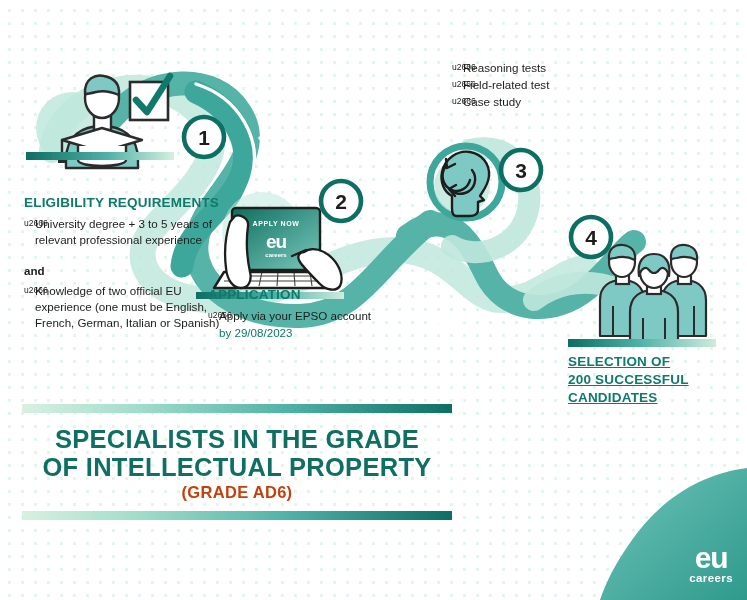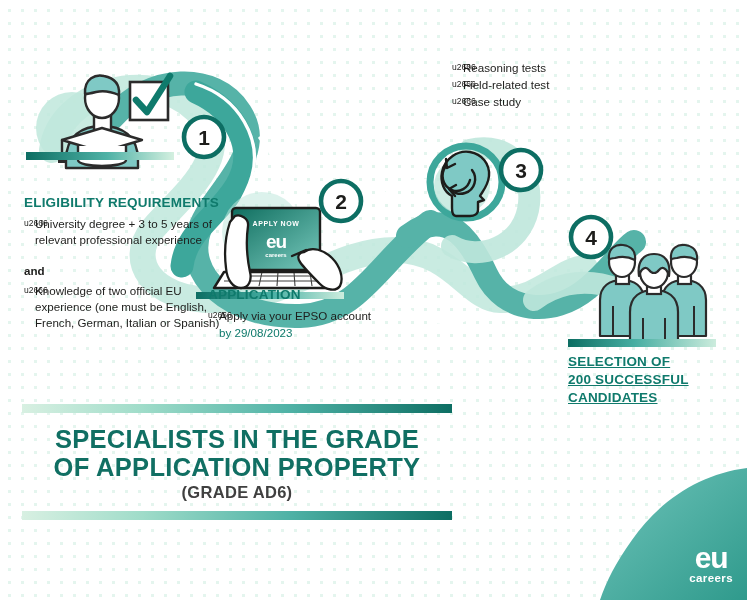--- a/index.html
+++ b/index.html
@@ -51,21 +51,21 @@
   .gradbar{
     height:9px;width:430px;
     background:linear-gradient(90deg,#d8f0e2 0%,#9fdcc9 28%,#4fb2a6 62%,#0d6e63 100%);
   }
   .gradbar.bottom{margin-top:9px;}
   .maintitle{
     color:#106f63;font-weight:bold;font-size:25.5px;line-height:1.08;
     letter-spacing:.3px;margin:13px 0 0 0;
   }
   .subtitle{
-    color:#404040;font-weight:bold;font-size:16.5px;letter-spacing:.3px;margin:2px 0 8px 0;
+    color:#c2410c;font-weight:bold;font-size:16.5px;letter-spacing:.3px;margin:2px 0 8px 0;
   }
 
   
   #logo{position:absolute;right:14px;bottom:16px;z-index:8;text-align:center;}
   .logo-eu{
     color:#ffffff;font-weight:bold;font-size:30px;line-height:.9;letter-spacing:-1px;
   }
   .logo-careers{
     color:#ffffff;font-weight:bold;font-size:11.5px;letter-spacing:.4px;margin-top:1px;
   }
@@ -276,21 +276,21 @@
       <span>SELECTION OF</span><br>
       <span>200 SUCCESSFUL</span><br>
       <span>CANDIDATES</span>
     </div>
   </div>
 
   <div id="titleblock">
     <div class="gradbar"></div>
     <div class="maintitle">
       <span>SPECIALISTS IN THE GRADE</span><br>
-      <span>OF APPLICATION PROPERTY</span>
+      <span>OF INTELLECTUAL PROPERTY</span>
     </div>
     <div class="subtitle">(GRADE AD6)</div>
     <div class="gradbar bottom"></div>
   </div>
 
   <div id="logo">
     <div class="logo-eu">eu</div>
     <div class="logo-careers">careers</div>
   </div>
 

